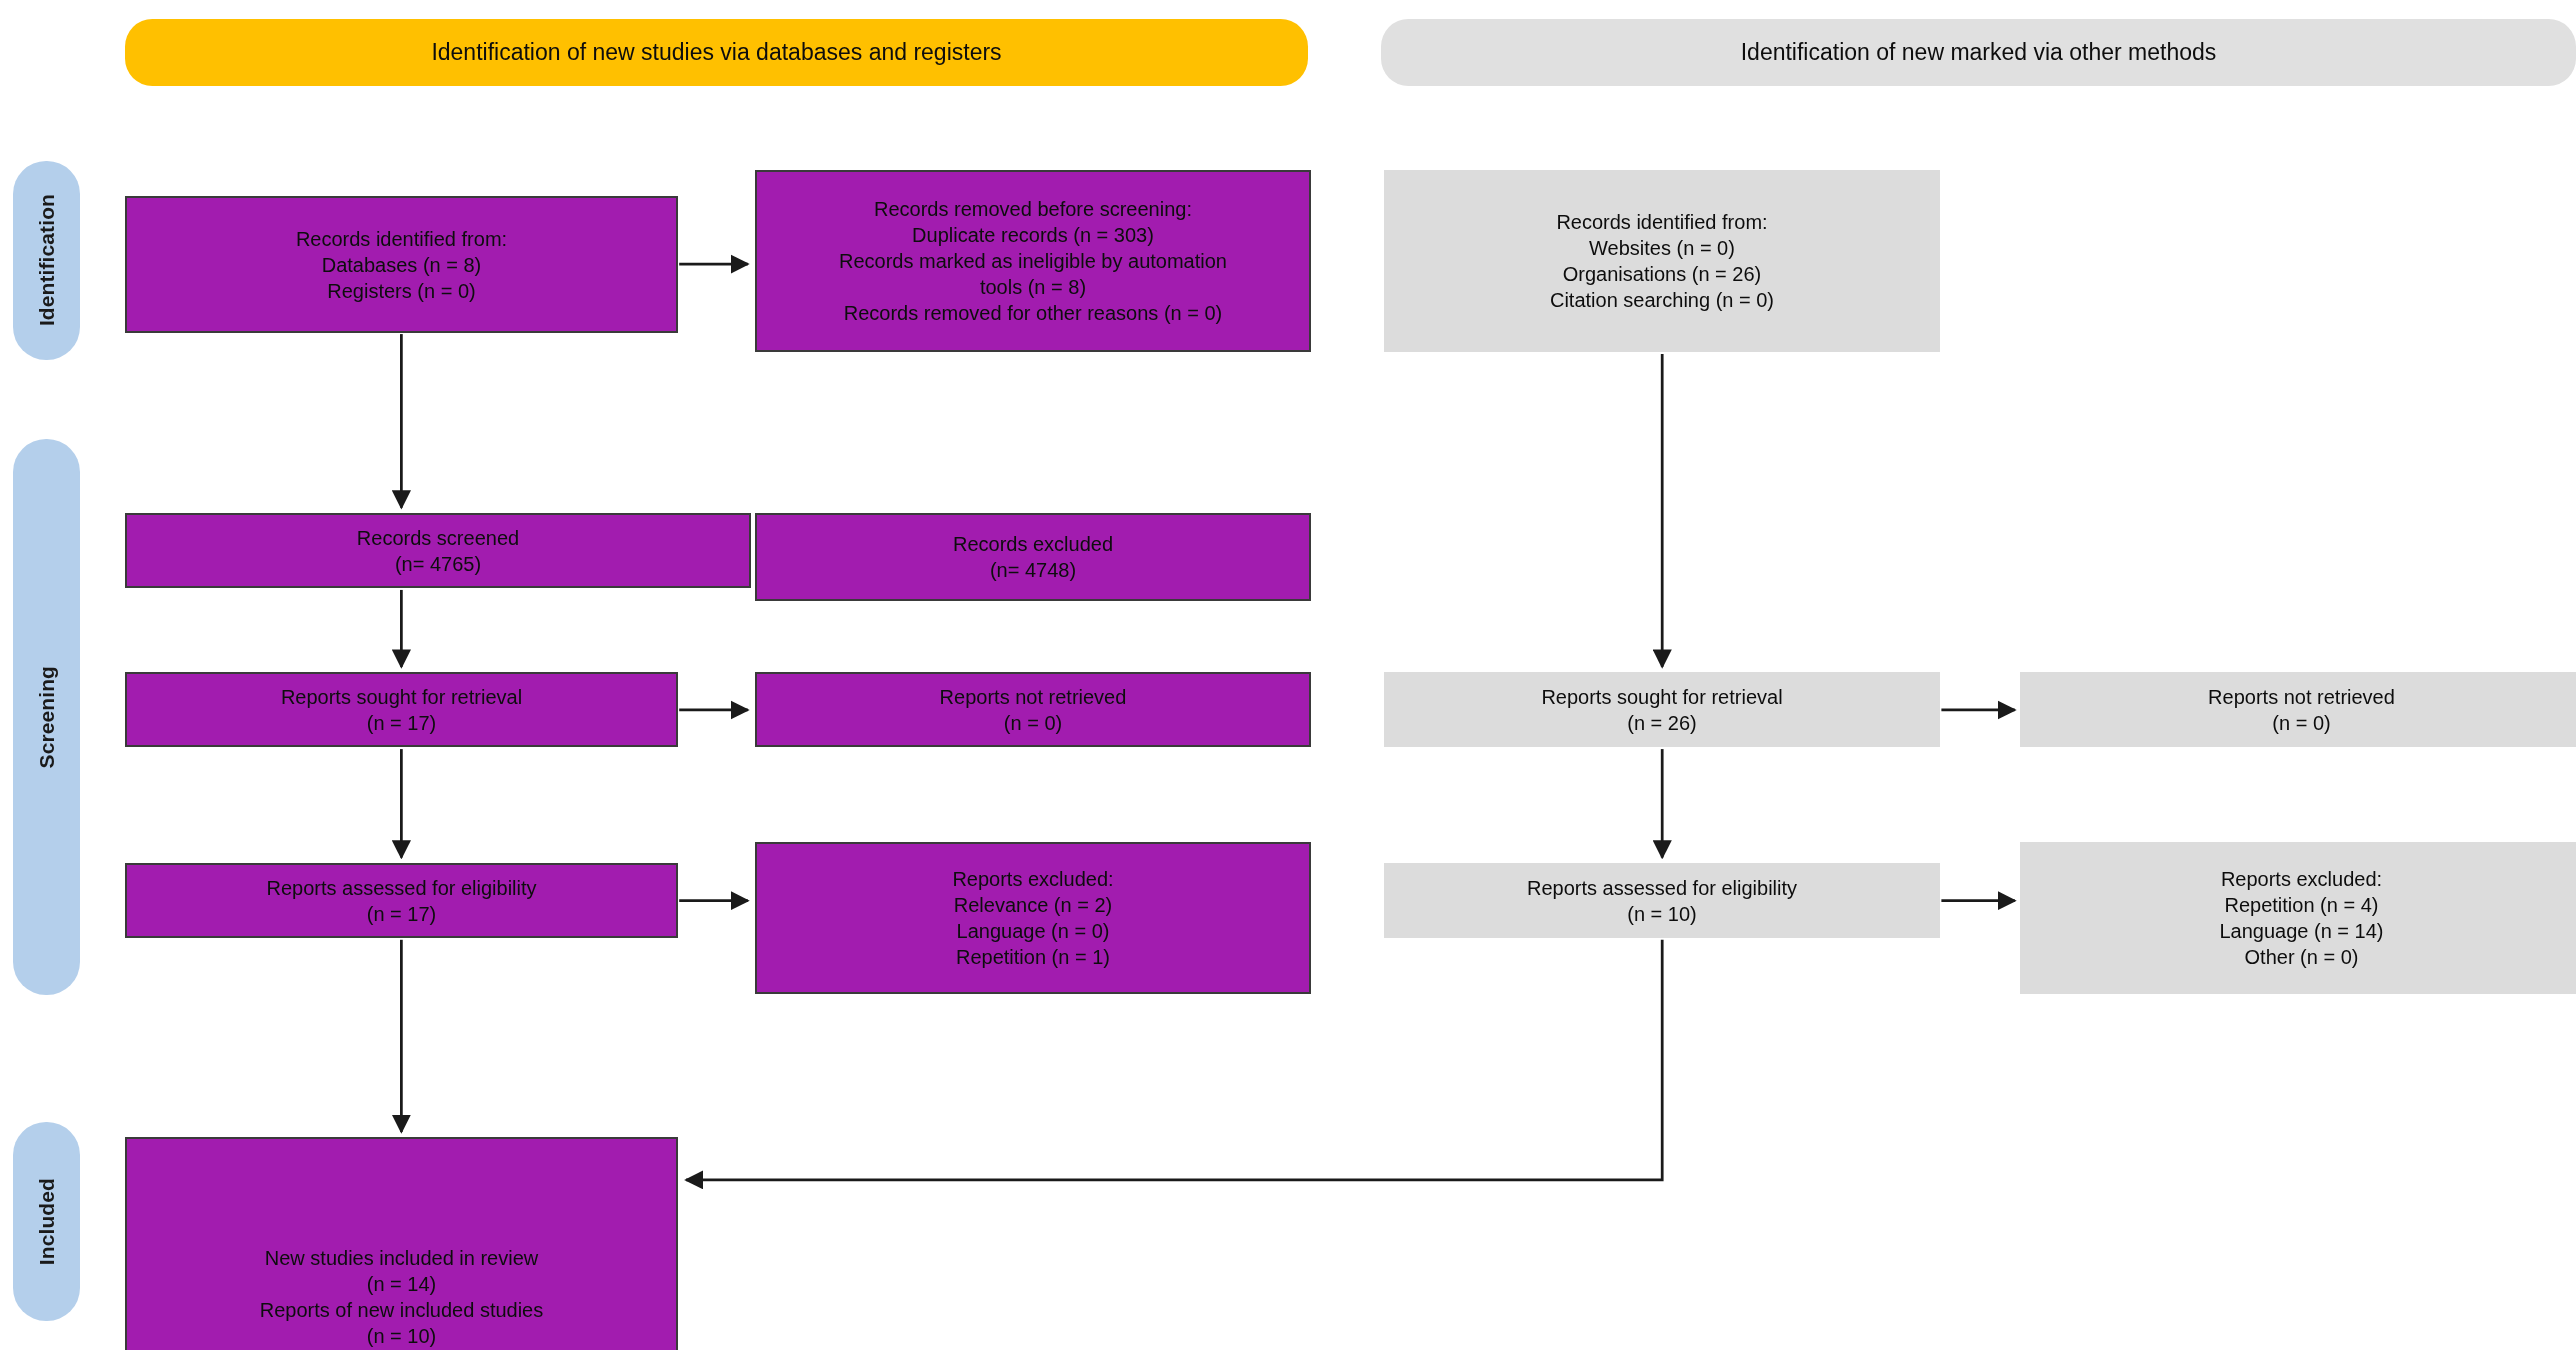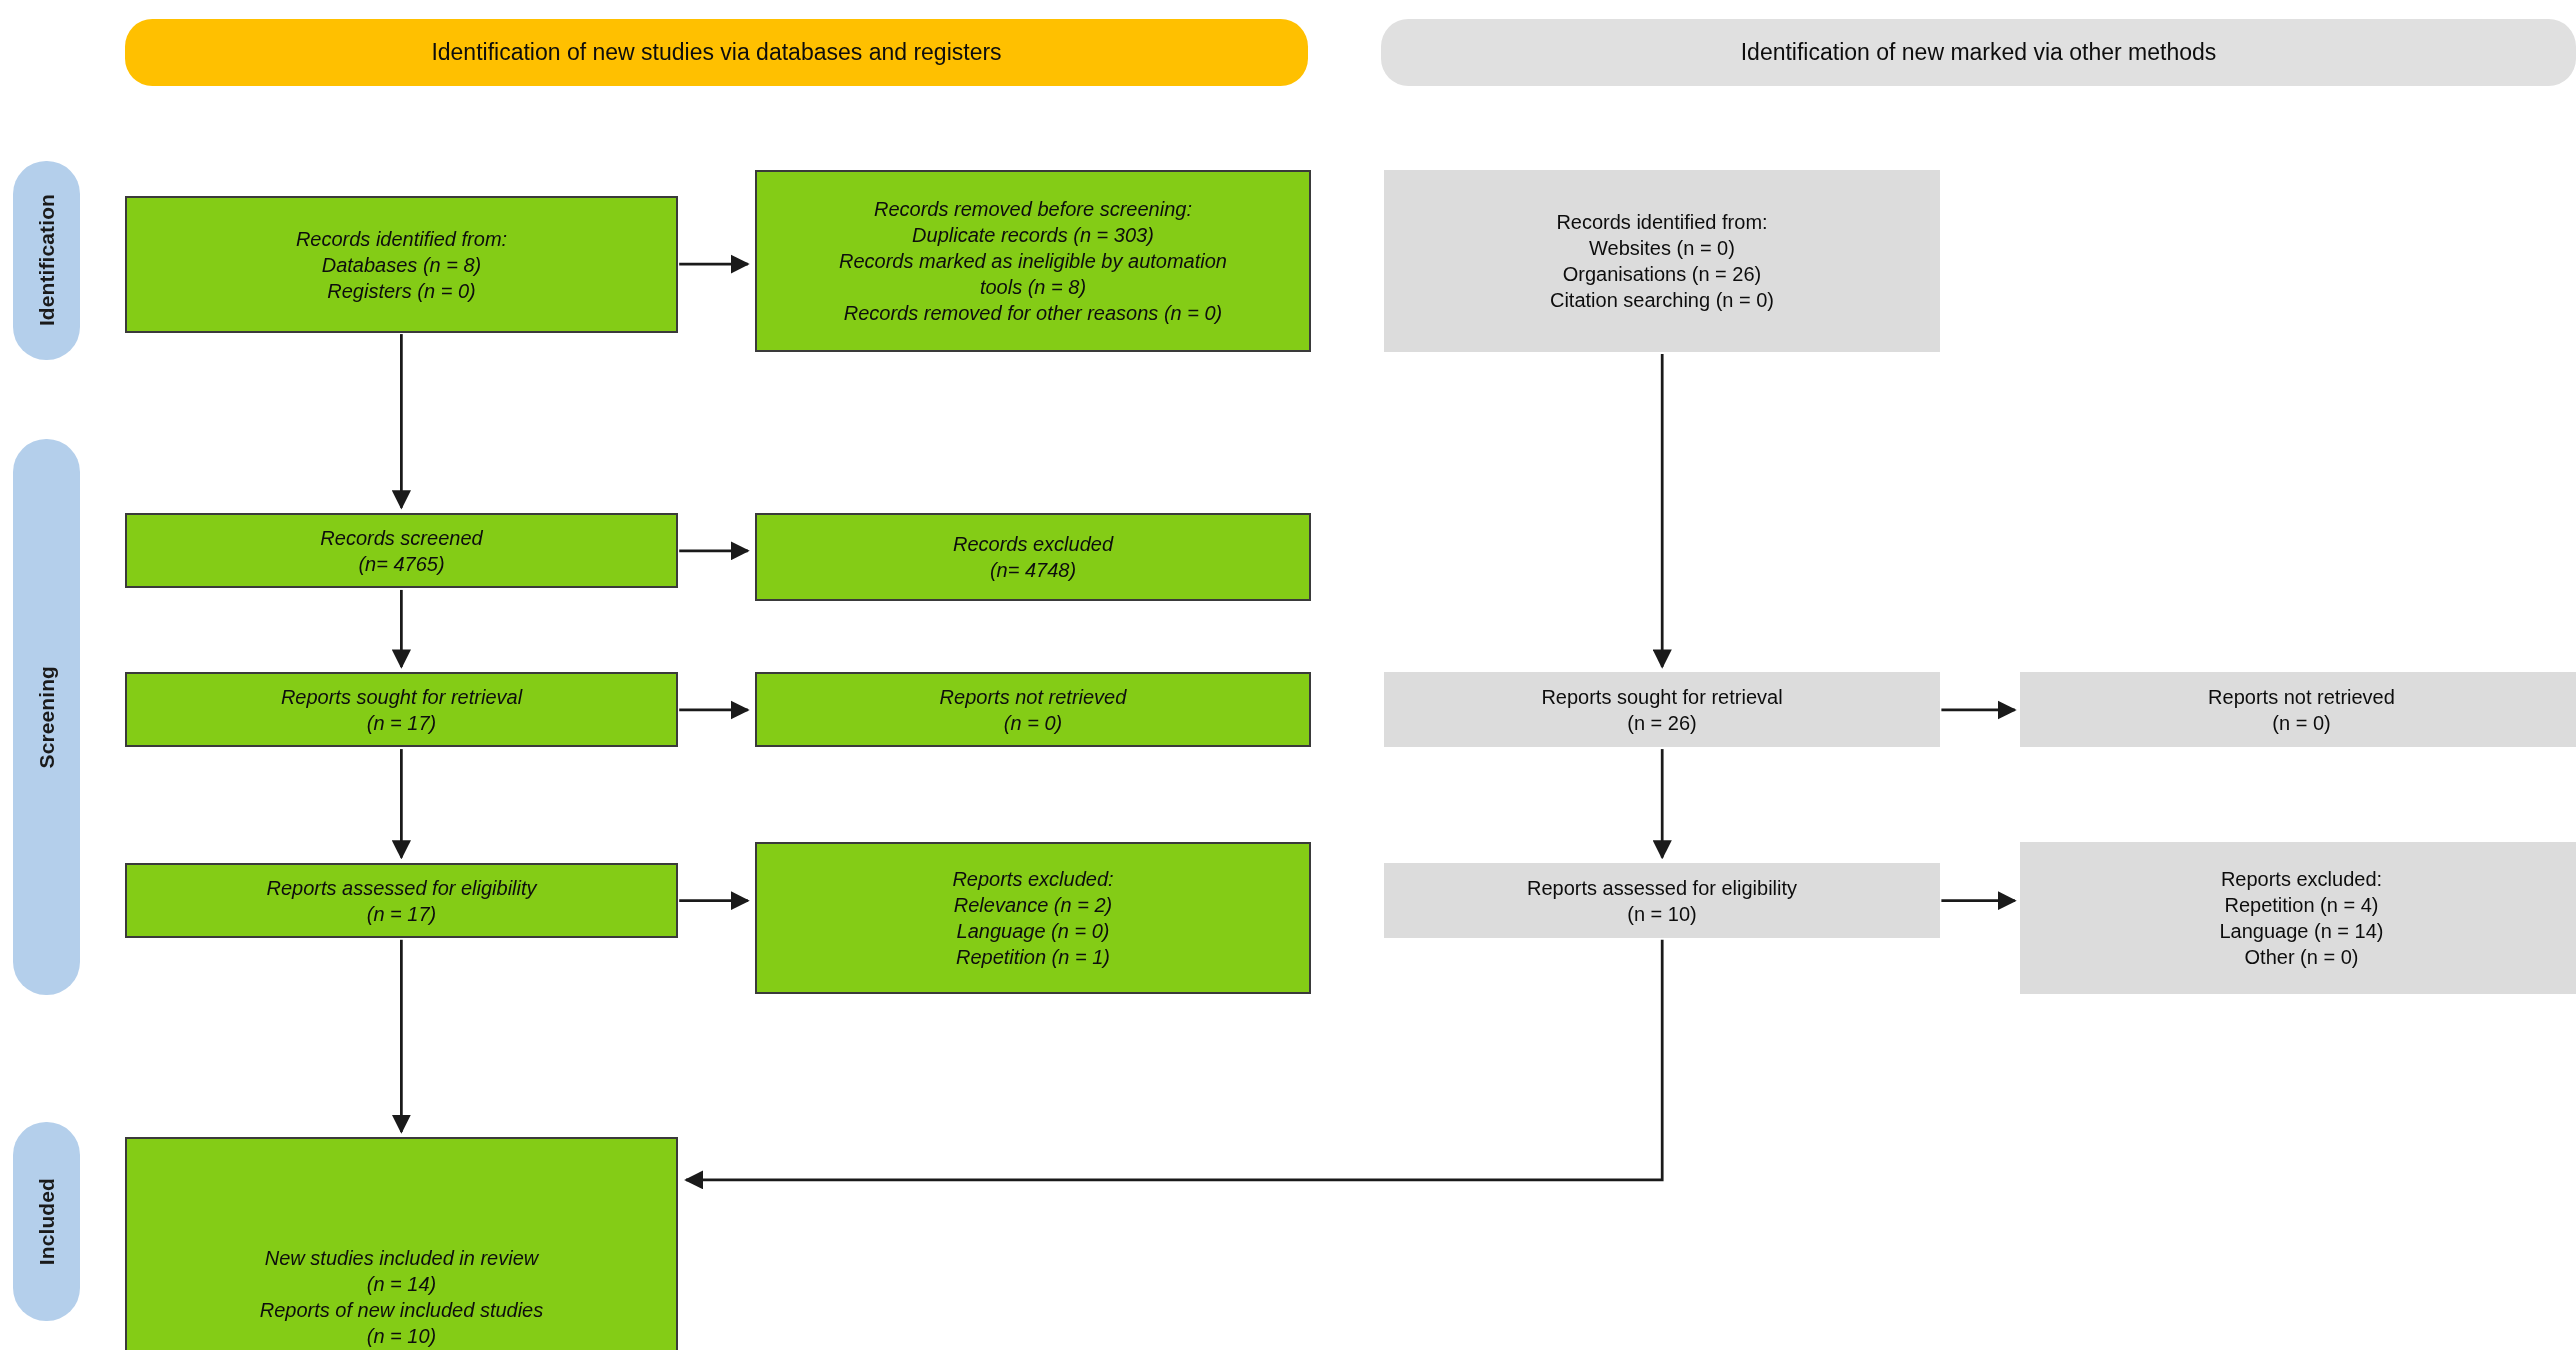--- a/index.html
+++ b/index.html
@@ -70,34 +70,33 @@
     flex-direction: column;
     align-items: center;
     justify-content: center;
     text-align: center;
     font-size: 20px;
     line-height: 1.30;
     color: #0d0d0d;
     padding: 4.1px 6.9px;
   }
   .box.white {
-    background: #84cc16;
+    background: #a21caf;
     border: 2.1px solid #3a3a3a;
-    font-style: italic;
   }
   .box.gray {
     background: #dcdcdc;
     border: none;
   }
   .box .ln { display: block; white-space: nowrap; }
 
   
   .b-identified      { left: 125px;  top: 196px;  width: 553px;  height: 137px; }
   .b-removed         { left: 755px; top: 170px;  width: 556px;  height: 182px; }
-  .b-screened        { left: 125px;  top: 513px;  width: 553px;  height: 75px; }
+  .b-screened        { left: 125px;  top: 513px;  width: 626px;  height: 75px; }
   .b-excluded        { left: 755px; top: 513px;  width: 556px;  height: 88px; }
   .b-sought          { left: 125px;  top: 672px;  width: 553px;  height: 75px; }
   .b-notretrieved    { left: 755px; top: 672px;  width: 556px;  height: 75px; }
   .b-assessed        { left: 125px;  top: 863px; width: 553px;  height: 75px; }
   .b-repexcluded     { left: 755px; top: 842px; width: 556px;  height: 152px; }
   .b-included        { left: 125px;  top: 1137px; width: 553px;  height: 218px; justify-content: flex-end; }
 
   
   .b-other-identified  { left: 1384px; top: 170px;  width: 556px;  height: 182px; }
   .b-other-sought      { left: 1384px; top: 672px;  width: 556px;  height: 75px; }

